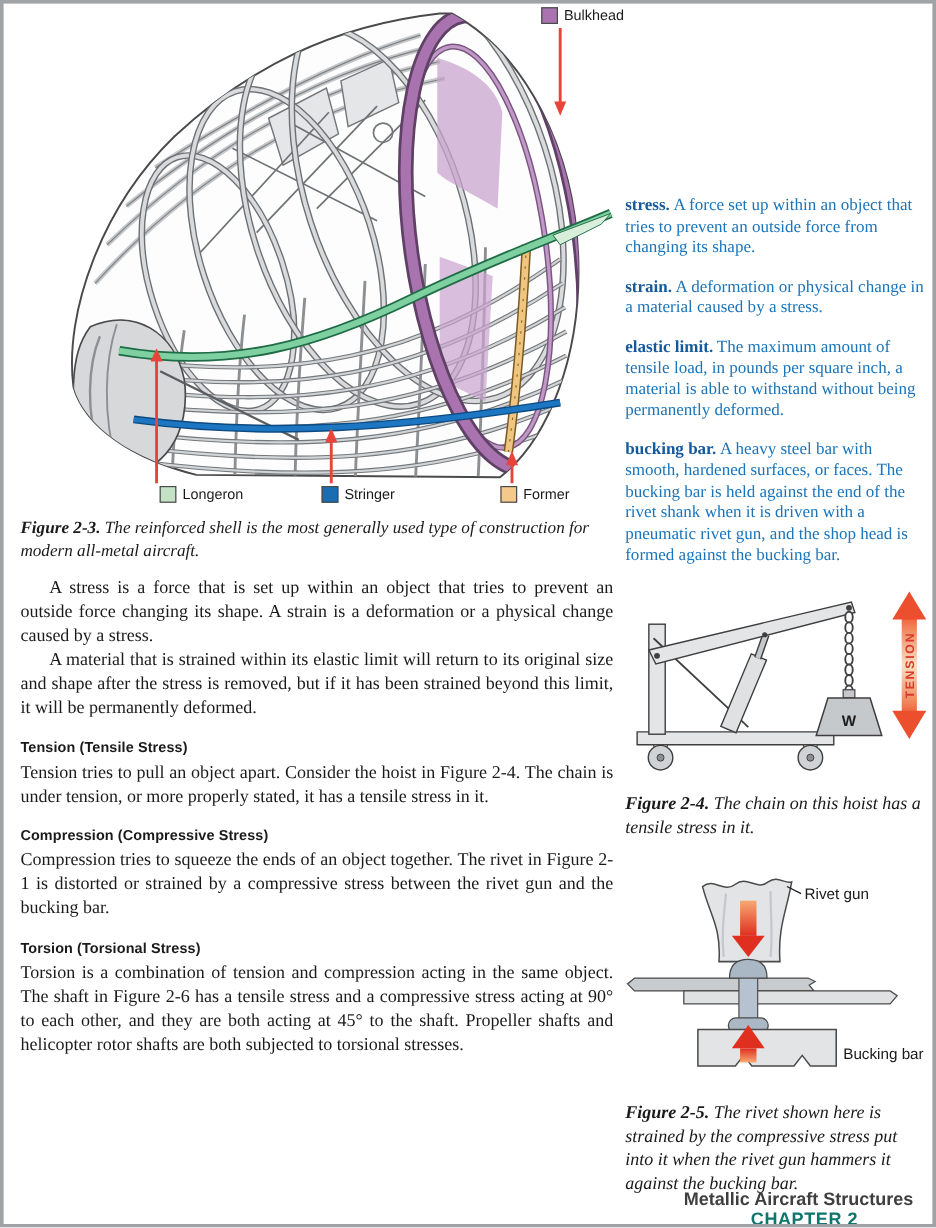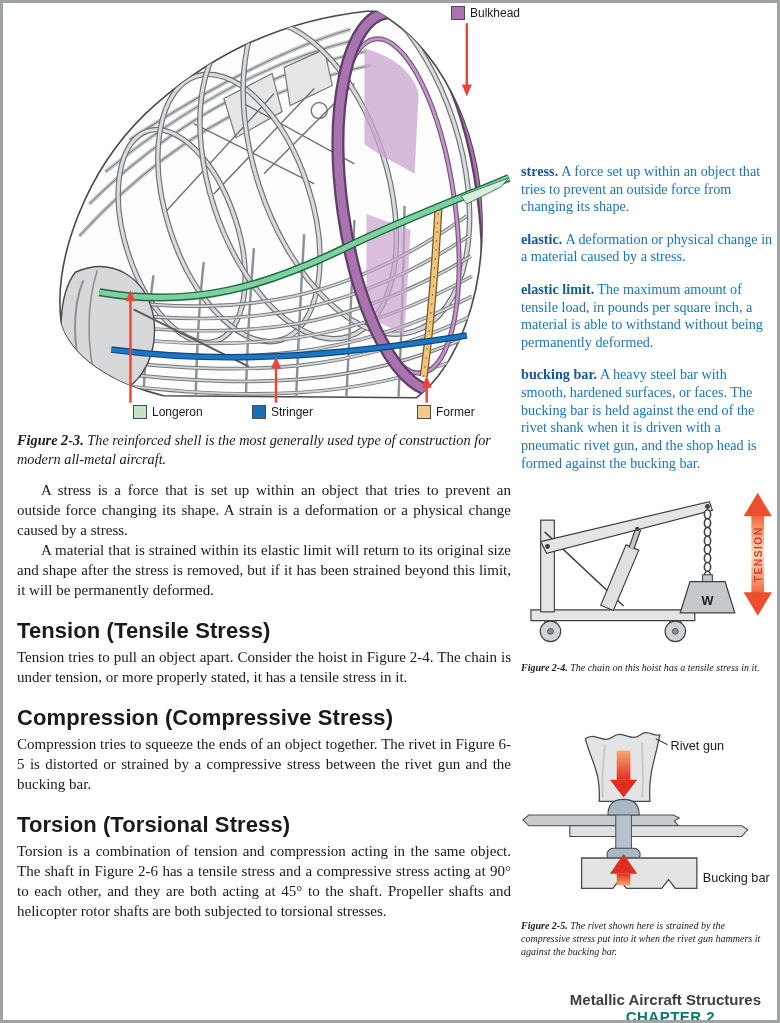--- a/index.html
+++ b/index.html
@@ -10,46 +10,46 @@
   
   #fig23{position:absolute;left:10px;top:0;width:498px;height:400px;}
   .legend-item{position:absolute;display:flex;align-items:center;gap:5px;
                font-family:"Liberation Sans", sans-serif;font-size:12px;color:#1a1a1a;}
   .swatch{width:14px;height:14px;border:1.5px solid #4a4a4a;box-sizing:border-box;display:inline-block;}
   .sw-longeron{background:#c4e2c6;}
   .sw-stringer{background:#1a6db3;}
   .sw-former{background:#f4c98a;}
   .sw-bulkhead{background:#a873ae;}
   #legend-longeron{left:120px;top:402px;}
-  #legend-stringer{left:239px;top:402px;text-align:center;}
+  #legend-stringer{left:255px;top:402px;text-align:center;}
   #legend-former{left:404px;top:402px;}
   #legend-bulkhead{left:438px;top:3px;}
 
   #cap23{position:absolute;left:14px;top:428px;width:486px;
          font-size:14.3px;line-height:1.3;font-style:italic;}
   .cap-lead{font-weight:bold;}
 
   
   #bodycol{position:absolute;left:14px;top:478px;width:494px;
            font-size:15px;line-height:1.33;text-align:justify;}
   #bodycol p{margin:0;text-indent:24px;}
   #bodycol h3{margin:15px 0 3px 0;font-family:"Liberation Sans", sans-serif;
-              font-size:22px;font-weight:bold;color:#1a1a1a;letter-spacing:0.1px;}
+              font-size:12px;font-weight:bold;color:#1a1a1a;letter-spacing:0.1px;}
   #bodycol h3 + p{text-indent:0;}
 
   
   #defs{position:absolute;left:518px;top:160px;width:252px;
         font-size:14.2px;line-height:1.24;color:#1a74ba;}
   #defs p{margin:0 0 15px 0;}
   .def-term{font-weight:bold;color:#13599c;margin-right:3px;}
 
   .sidefig{position:absolute;left:518px;width:254px;}
   #fig24{top:484px;height:160px;}
   #fig25{top:726px;height:176px;}
-  .sidecap{position:absolute;left:518px;width:252px;font-size:10px;line-height:1.3;font-style:italic;}
+  .sidecap{position:absolute;left:518px;width:252px;font-size:15px;line-height:1.3;font-style:italic;}
   #cap24{top:658px;}
   #cap25{top:916px;}
 
   
   #footer{position:absolute;right:16px;top:988px;display:flex;align-items:center;
           font-family:Liberation Sans, sans-serif;flex-direction:column;}
   #footer .ftitle{font-weight:bold;font-size:15px;color:#3f3f3f;}
   #footer .fchap{font-weight:bold;font-size:15px;color:#0f766e;margin-left:10px;letter-spacing:0.5px;}
   #footer .fnum{font-weight:bold;font-size:19px;color:#4d7c0f;margin-left:95px;}
 
@@ -202,29 +202,29 @@
   </div>
 
   <div id="bodycol">
     <p>A stress is a force that is set up within an object that tries to prevent an outside force changing its shape. A strain is a deformation or a physical change caused by a stress.</p>
     <p>A material that is strained within its elastic limit will return to its original size and shape after the stress is removed, but if it has been strained beyond this limit, it will be permanently deformed.</p>
 
     <h3>Tension (Tensile Stress)</h3>
     <p>Tension tries to pull an object apart. Consider the hoist in Figure 2-4. The chain is under tension, or more properly stated, it has a tensile stress in it.</p>
 
     <h3>Compression (Compressive Stress)</h3>
-    <p>Compression tries to squeeze the ends of an object together. The rivet in Figure 6-5 is distorted or strained by a compressive stress between the rivet gun and the bucking bar.</p>
+    <p>Compression tries to squeeze the ends of an object together. The rivet in Figure 2-1 is distorted or strained by a compressive stress between the rivet gun and the bucking bar.</p>
 
     <h3>Torsion (Torsional Stress)</h3>
     <p>Torsion is a combination of tension and compression acting in the same object. The shaft in Figure 2-6 has a tensile stress and a compressive stress acting at 90° to each other, and they are both acting at 45° to the shaft. Propeller shafts and helicopter rotor shafts are both subjected to torsional stresses.</p>
   </div>
 
   <div id="defs">
     <p><b class="def-term">stress.</b><span>A force set up within an object that tries to prevent an outside force from changing its shape.</span></p>
-    <p><b class="def-term">elastic.</b><span>A deformation or physical change in a material caused by a stress.</span></p>
+    <p><b class="def-term">strain.</b><span>A deformation or physical change in a material caused by a stress.</span></p>
     <p><b class="def-term">elastic limit.</b><span>The maximum amount of tensile load, in pounds per square inch, a material is able to withstand without being permanently deformed.</span></p>
     <p><b class="def-term">bucking bar.</b><span>A heavy steel bar with smooth, hardened surfaces, or faces. The bucking bar is held against the end of the rivet shank when it is driven with a pneumatic rivet gun, and the shop head is formed against the bucking bar.</span></p>
   </div>
 
   <div class="sidefig" id="fig24">
     <svg viewBox="0 0 260 163" width="254" height="159">
       <defs>
         <linearGradient id="tgrad" x1="0" y1="0" x2="0" y2="1">
           <stop offset="0" stop-color="#ee5b33"></stop>
             <stop offset="0.18" stop-color="#f2926a"></stop>

